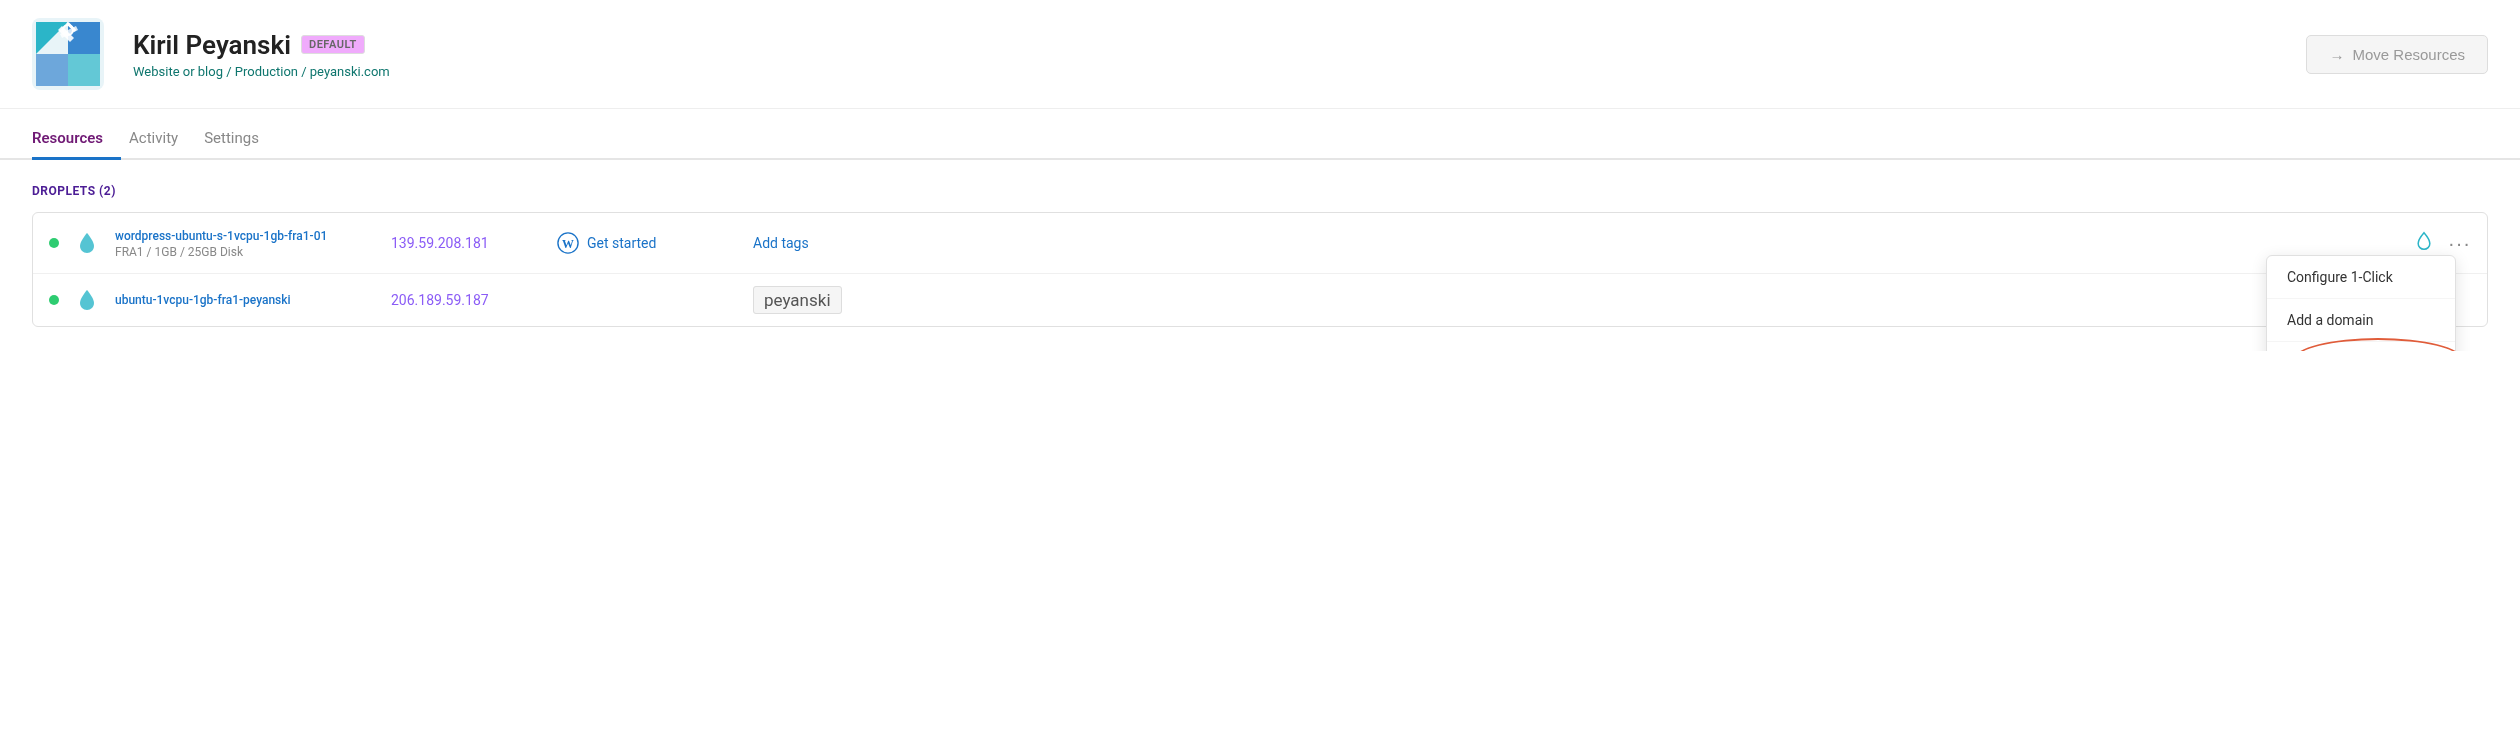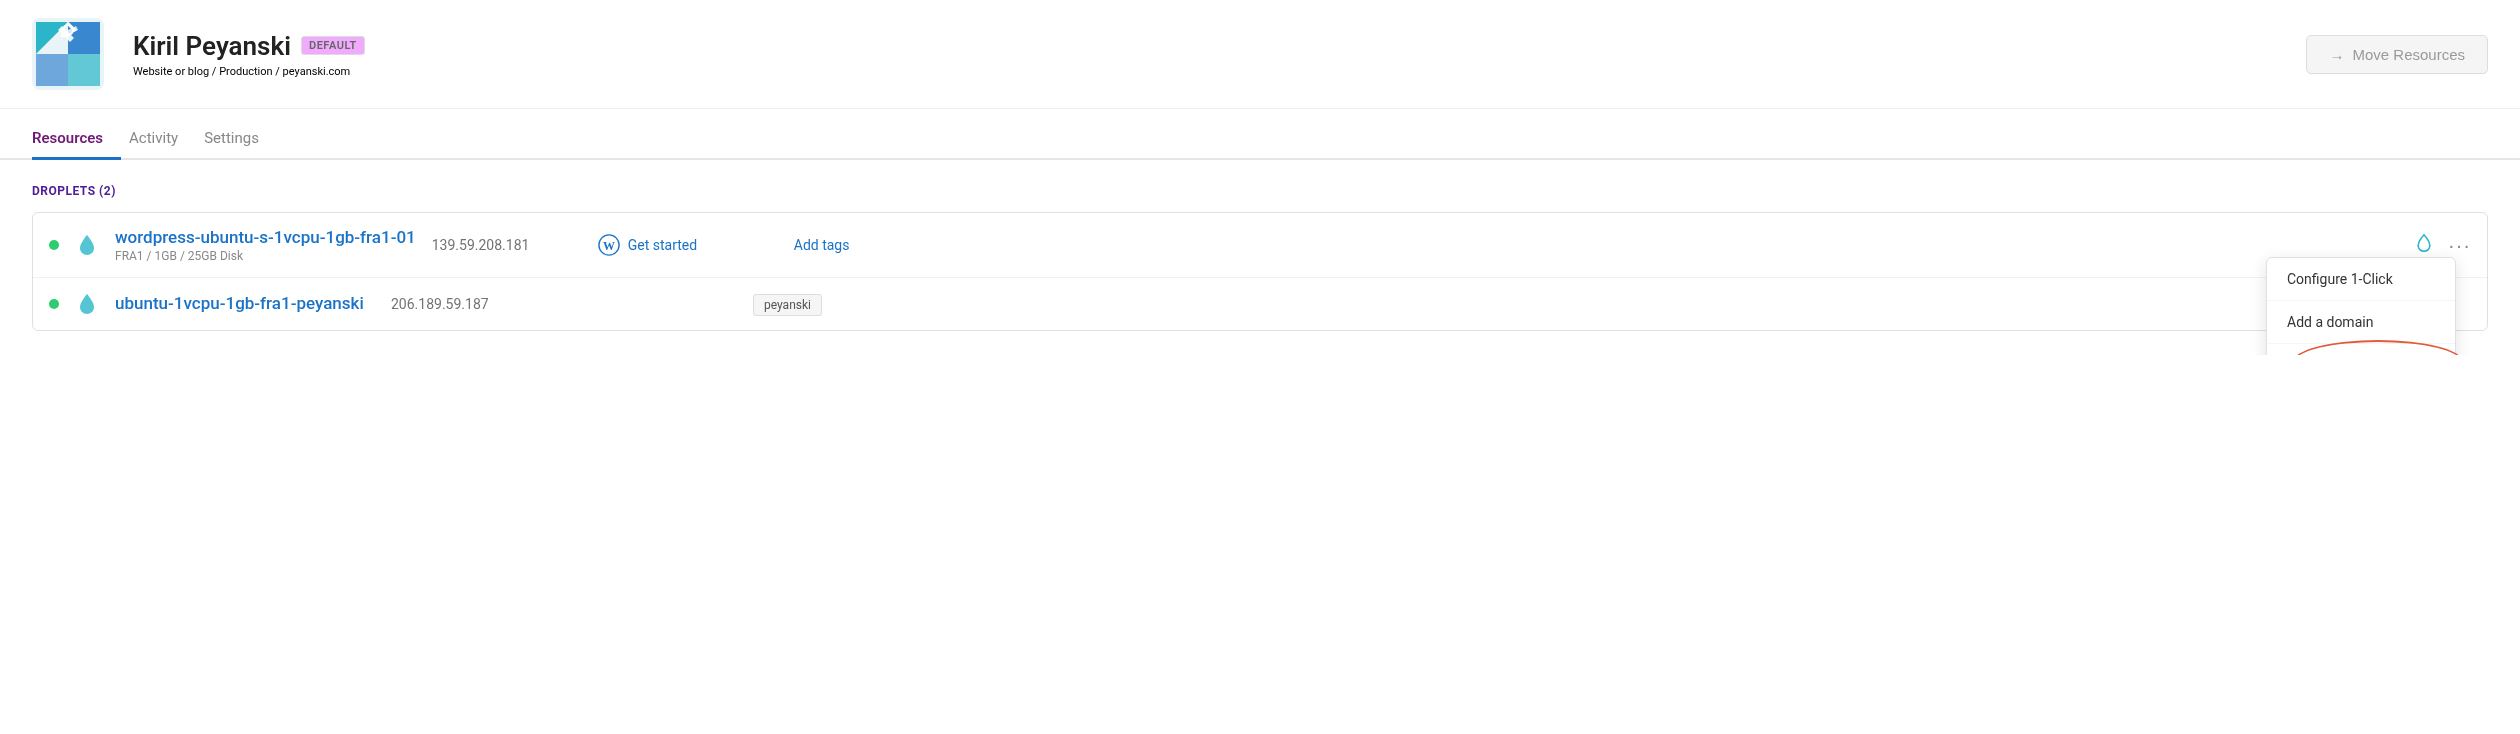--- a/index.html
+++ b/index.html
@@ -35,22 +35,22 @@
       font-size: 11px;
       font-weight: 600;
       background: #f0abfc;
       color: #666;
       border: 1px solid #ddd;
       border-radius: 3px;
       padding: 2px 7px;
       letter-spacing: 0.5px;
     }
     .project-subtitle {
-      font-size: 11px;
-      color: #000000;
+      font-size: 13px;
+      color: #0f766e;
       margin-top: 4px;
     }
     .move-resources-btn {
       background: #f5f5f5;
       border: 1px solid #ddd;
       border-radius: 5px;
       padding: 10px 22px;
       font-size: 15px;
       color: #999;
       cursor: pointer;
@@ -122,34 +122,34 @@
     }
     .droplet-icon {
       width: 24px;
       height: 24px;
       flex-shrink: 0;
     }
     .droplet-name-col {
       min-width: 260px;
     }
     .droplet-name {
-      font-size: 17px;
+      font-size: 12px;
       color: #1a73c8;
       font-weight: 500;
       text-decoration: none;
     }
     .droplet-meta {
       font-size: 12px;
       color: #888;
       margin-top: 2px;
     }
     .droplet-ip {
       min-width: 150px;
       font-size: 14px;
-      color: #737373;
+      color: #8b5cf6;
     }
     .droplet-wp-col {
       min-width: 180px;
       display: flex;
       align-items: center;
       gap: 8px;
       color: #1a73c8;
       font-size: 14px;
     }
     .wp-icon {
@@ -159,21 +159,21 @@
     .droplet-tags-col {
       min-width: 120px;
       color: #1a73c8;
       font-size: 14px;
     }
     .tag-badge {
       background: #f5f5f5;
       border: 1px solid #ddd;
       border-radius: 3px;
       padding: 3px 10px;
-      font-size: 12px;
+      font-size: 17px;
       color: #555;
     }
     .droplet-actions {
       margin-left: auto;
       display: flex;
       align-items: center;
       gap: 14px;
     }
     .droplet-icon-btn {
       background: none;

